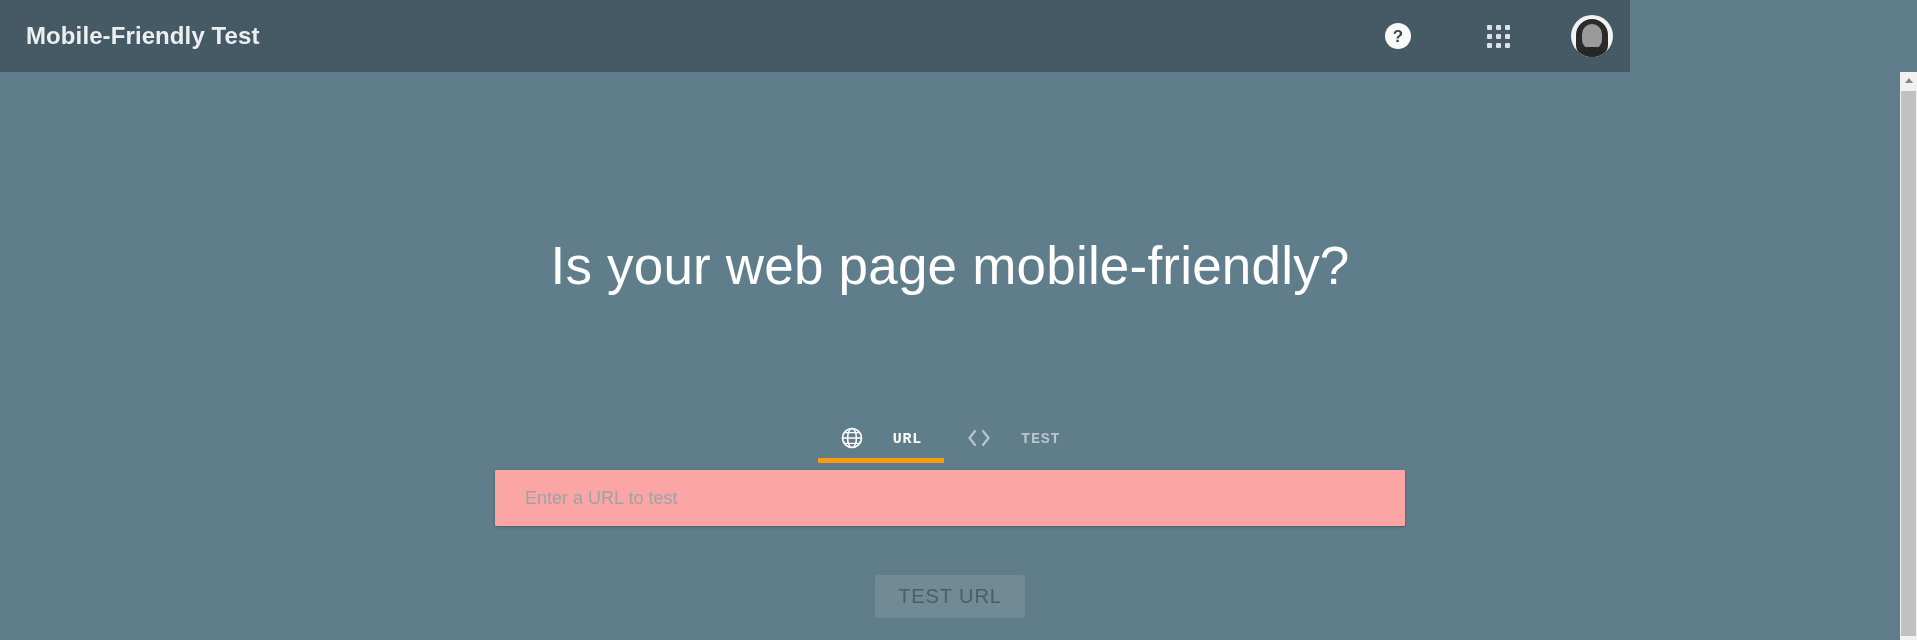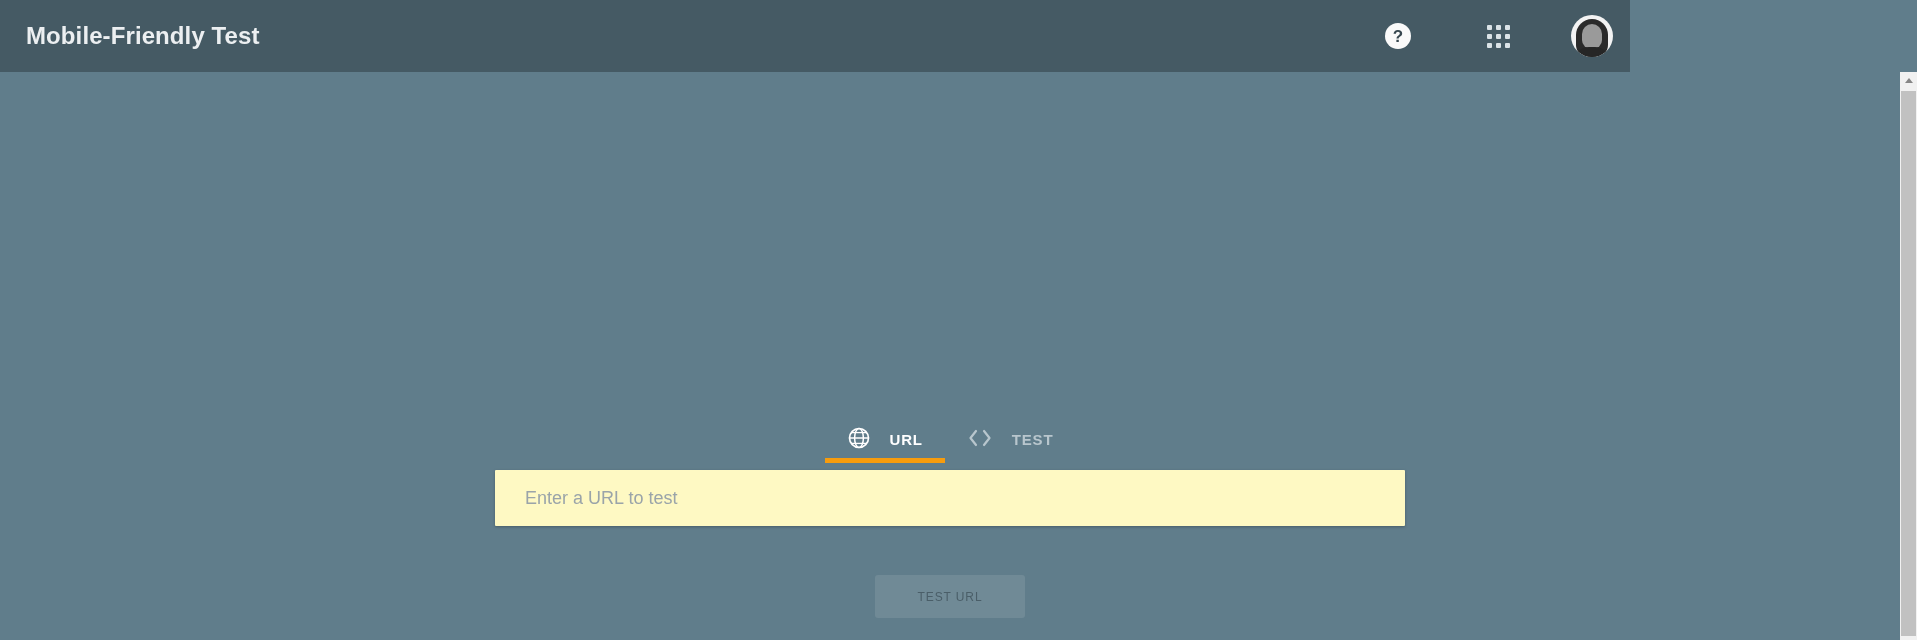--- a/index.html
+++ b/index.html
@@ -184,22 +184,23 @@
     position: relative;
     background: none;
     border: 0;
     user-select: none;
   }
 
   .tab .tab-label {
     font-size: 15px;
     font-weight: bold;
     letter-spacing: 0.8px;
-    margin-left: 19px;
+    margin-left: 29px;
     color: #b8c6cd;
+    font-family: Liberation Mono, monospace;
   }
   .tab.active .tab-label { color: #ffffff; }
 
   .tab-underline {
     position: absolute;
     left: 0; bottom: 0;
     width: 100%;
     height: 5px;
     background: #f79c0d;
   }
@@ -207,21 +208,21 @@
   .icon-globe { display: block; }
   .icon-code { display: block; }
 
   
   .url-input {
     position: absolute;
     top: 398px;
     left: 495px;
     width: 910px;
     height: 56px;
-    background: #fef9c3;
+    background: #fca5a5;
     border: 0;
     border-radius: 1px;
     box-shadow: 0 1px 3px rgba(0,0,0,0.26);
     padding: 0 30px;
     font-size: 18px;
     font-family: "Liberation Sans", sans-serif;
     color: #37474f;
     outline: none;
   }
   .url-input::placeholder {
@@ -233,21 +234,21 @@
   .test-btn {
     position: absolute;
     top: 503px;
     left: 875px;
     width: 150px;
     height: 43px;
     background: rgba(255,255,255,0.10);
     border: 0;
     border-radius: 3px;
     color: #4a5e68;
-    font-size: 12px;
+    font-size: 20px;
     font-weight: normal;
     letter-spacing: 0.9px;
     font-family: "Liberation Sans", sans-serif;
     cursor: default;
     user-select: none;
   }
 
   
   .scrollbar {
     position: absolute;
@@ -319,20 +320,21 @@
           <span class="avatar-shoulder"></span>
         </span>
       </span>
     </button>
 
   </div>
 </div>
 
 <div class="content">
 
+  <div class="hero-title">Is your web page mobile-friendly?</div>
 
   <div class="tabs">
 
     <button class="tab active">
       <span class="icon-globe">
         <svg width="24" height="24" viewBox="0 0 24 24">
           <circle cx="12" cy="12" r="9.5" fill="none" stroke="#ffffff" stroke-width="1.7"></circle>
           <ellipse cx="12" cy="12" rx="4.4" ry="9.5" fill="none" stroke="#ffffff" stroke-width="1.5"></ellipse>
           <line x1="2.5" y1="12" x2="21.5" y2="12" stroke="#ffffff" stroke-width="1.5"></line>
           <line x1="4.3" y1="6.6" x2="19.7" y2="6.6" stroke="#ffffff" stroke-width="1.3"></line>

